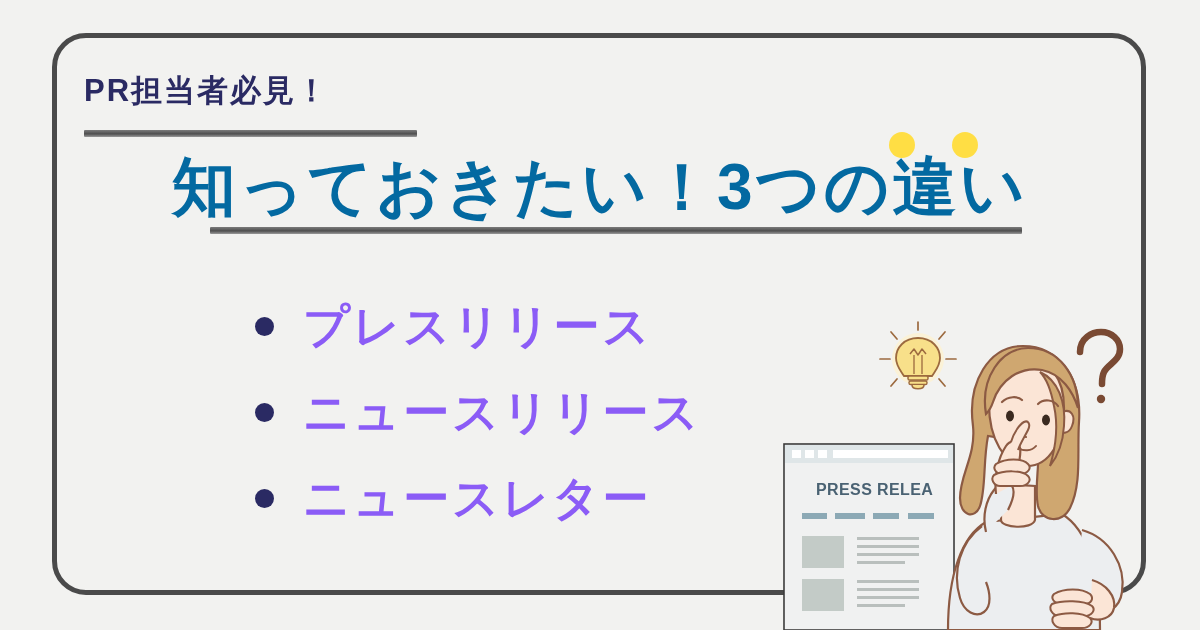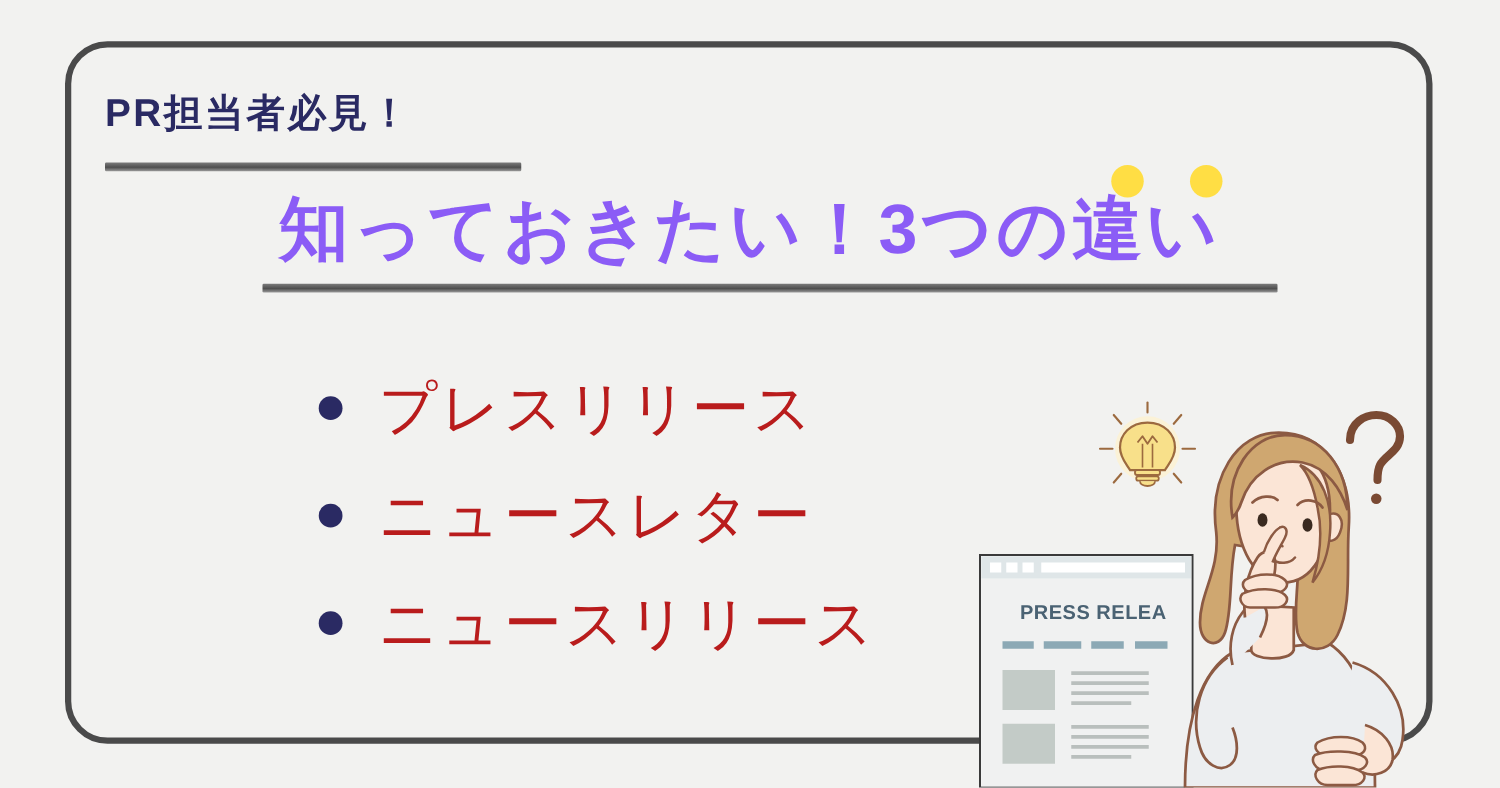--- a/index.html
+++ b/index.html
@@ -69,23 +69,23 @@
   .dot-1 { left: 889px; top: 132px; }
   .dot-2 { left: 952px; top: 132px; }
 
   
   .headline {
     position: absolute;
     left: 0;
     top: 152px;
     width: 1200px;
     text-align: center;
-    font-size: 56px;
+    font-size: 64px;
     font-weight: 700;
-    color: #8b5cf6;
+    color: #0369a1;
     letter-spacing: 3px;
     line-height: 1.1;
     white-space: nowrap;
   }
   .headline-rule {
     position: absolute;
     left: 210px;
     top: 227px;
     width: 812px;
     height: 7px;
@@ -110,22 +110,22 @@
   .bullet-dot {
     width: 19px;
     height: 19px;
     border-radius: 50%;
     background: #2a2a63;
     flex: 0 0 auto;
     margin-right: 29px;
   }
   .bullet-text {
     font-size: 46px;
-    font-weight: 400;
-    color: #b91c1c;
+    font-weight: 700;
+    color: #8b5cf6;
     letter-spacing: 3px;
     line-height: 1;
     white-space: nowrap;
   }
 
   
   .illustration {
     position: absolute;
     left: 770px;
     top: 316px;
@@ -153,25 +153,25 @@
   <div class="headline">知っておきたい！3つの違い</div>
   <div class="headline-rule"></div>
 
   <ul class="bullets">
     <li class="bullet-row">
       <span class="bullet-dot"></span>
       <span class="bullet-text">プレスリリース</span>
     </li>
     <li class="bullet-row">
       <span class="bullet-dot"></span>
-      <span class="bullet-text">ニュースレター</span>
+      <span class="bullet-text">ニュースリリース</span>
     </li>
     <li class="bullet-row">
       <span class="bullet-dot"></span>
-      <span class="bullet-text">ニュースリリース</span>
+      <span class="bullet-text">ニュースレター</span>
     </li>
   </ul>
 
   <div class="illustration">
     <svg width="420" height="314" viewBox="0 0 420 314" xmlns="http://www.w3.org/2000/svg">
 
       <g>
         <rect x="14" y="128" width="170" height="186" fill="#ffffff" stroke="#3a3a3a" stroke-width="1.6"></rect>
         <rect x="15" y="129" width="168" height="18" fill="#dfe6e8"></rect>
         <rect x="22" y="134" width="9" height="8" fill="#ffffff"></rect>

